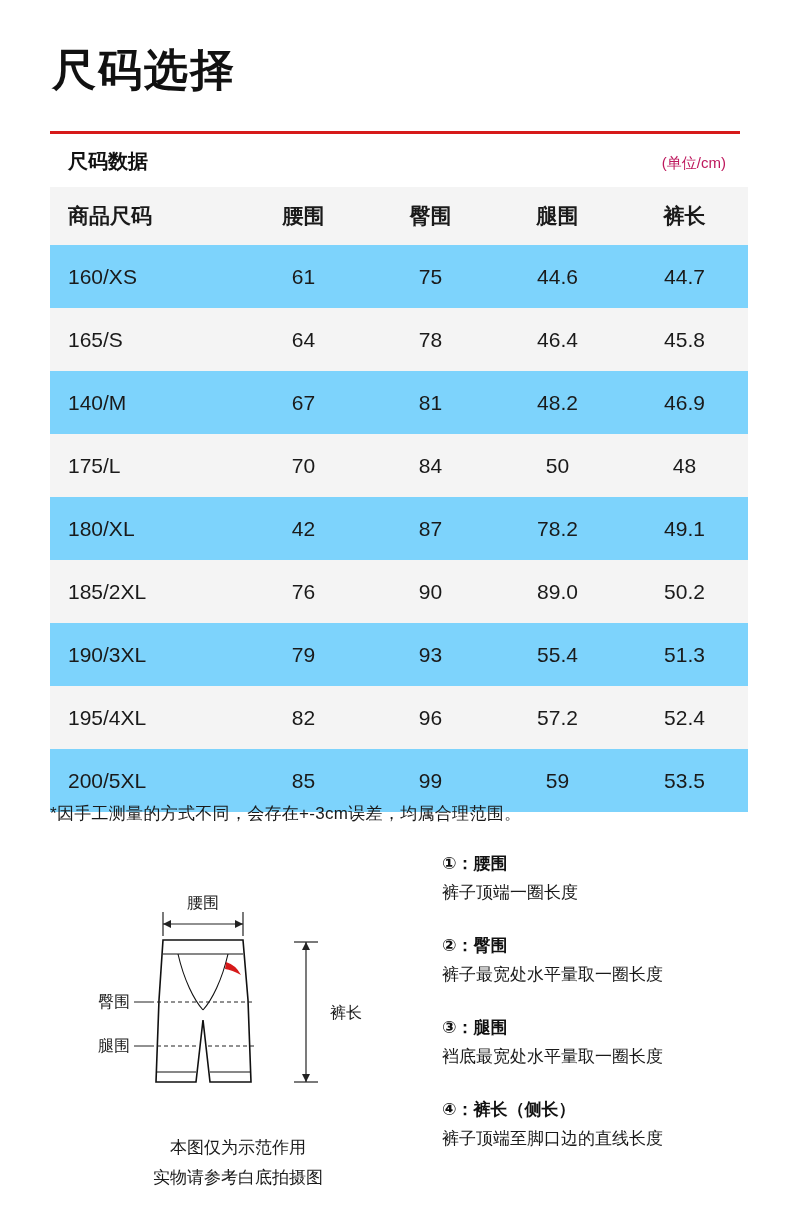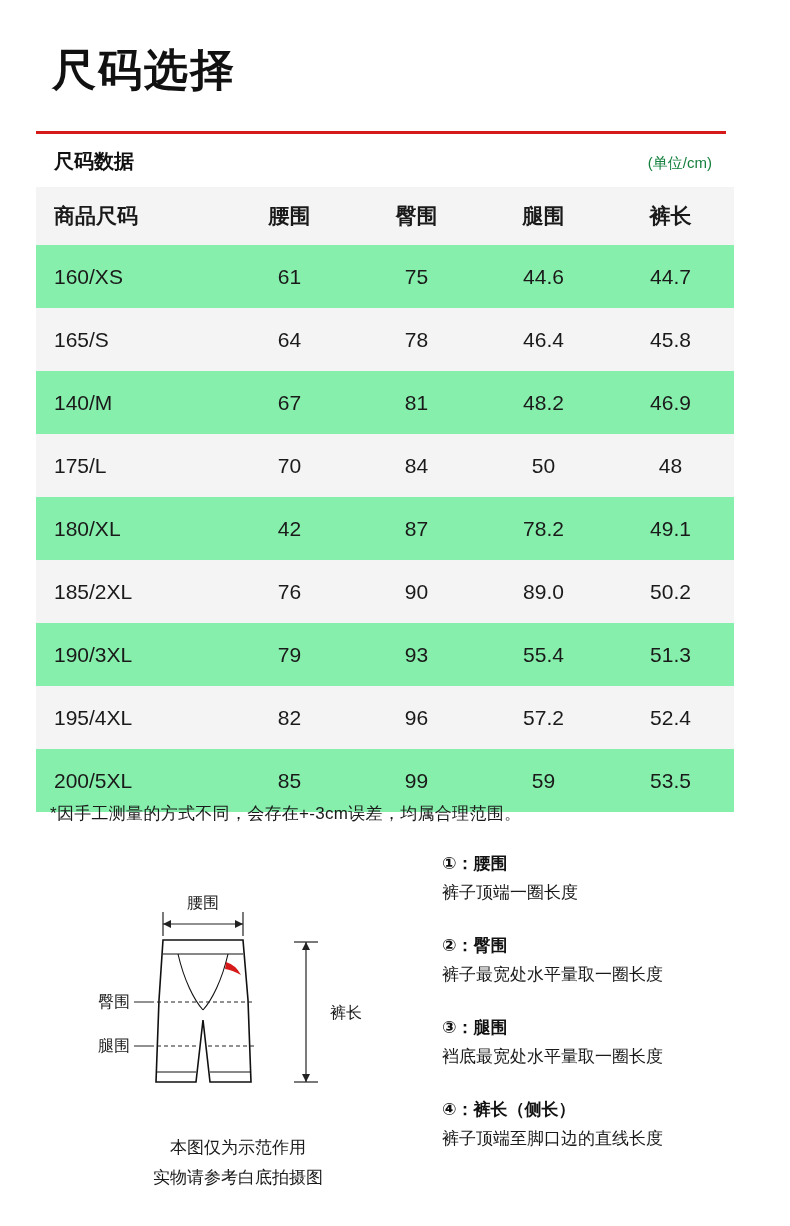--- a/index.html
+++ b/index.html
@@ -29,21 +29,21 @@
     font-size: 44px;
     font-weight: bold;
     letter-spacing: 2px;
     color: #111111;
     line-height: 1;
   }
 
   
   .table-block {
     position: absolute;
-    left: 36px;
+    left: 50px;
     top: 131px;
     width: 690px;
   }
   .accent-rule {
     width: 690px;
     height: 3px;
     background: #d61a1a;
   }
   .caption-row {
     display: flex;
@@ -52,21 +52,21 @@
     padding: 14px 14px 12px 18px;
     box-sizing: border-box;
   }
   .caption-title {
     font-size: 20px;
     font-weight: bold;
     color: #111;
   }
   .caption-unit {
     font-size: 15px;
-    color: #15803d;
+    color: #be185d;
   }
 
   table.size-table {
     width: 690px;
     border-collapse: collapse;
     table-layout: fixed;
   }
   table.size-table th,
   table.size-table td {
     text-align: center;
@@ -81,21 +81,21 @@
     font-size: 21px;
     height: 56px;
   }
   table.size-table thead tr {
     background: #f4f4f4;
   }
   table.size-table tbody tr.alt {
     background: #f4f4f4;
   }
   table.size-table tbody tr.plain {
-    background: #86efac;
+    background: #7dd3fc;
   }
   .col-size { width: 190px; text-align: left !important; padding-left: 18px; box-sizing: border-box; }
   .col-1 { width: 125px; }
   .col-2 { width: 125px; }
   .col-3 { width: 125px; }
   .col-4 { width: 125px; }
 
   .note {
     position: absolute;
     left: 50px;

